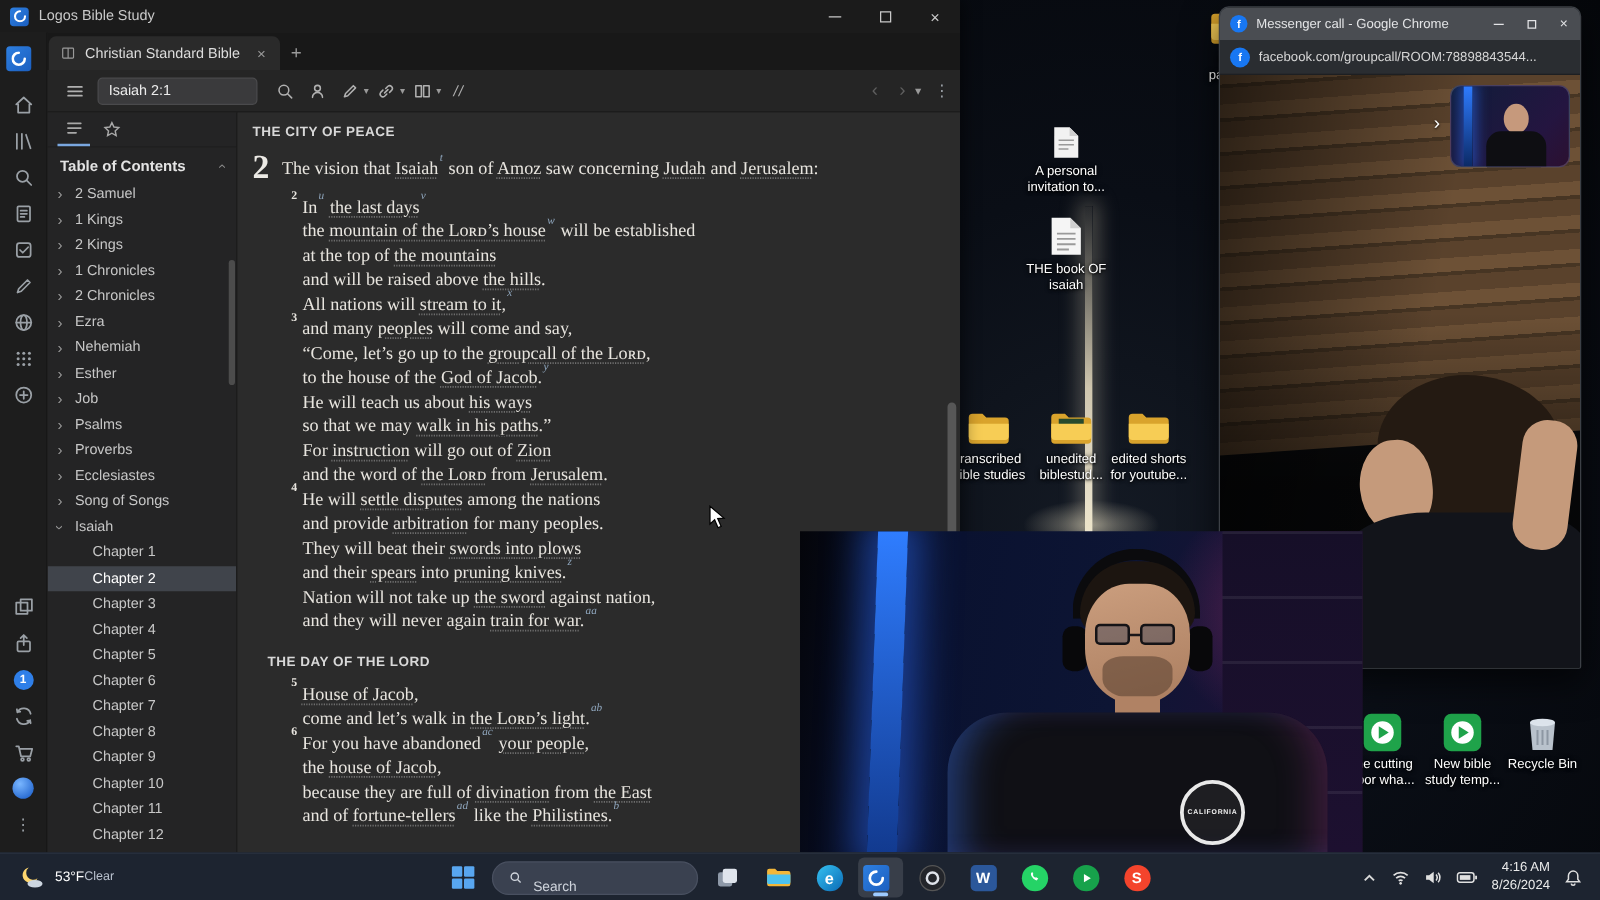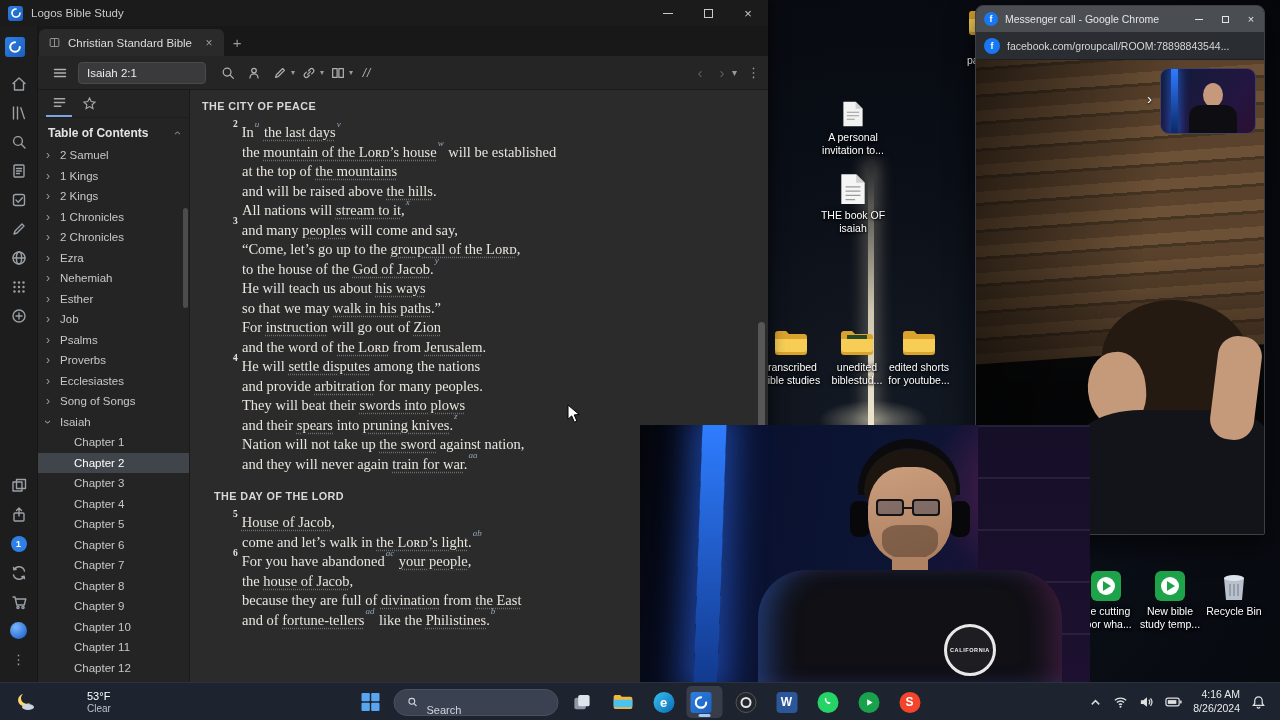--- a/index.html
+++ b/index.html
@@ -151,21 +151,21 @@
   .wc-torso{position:absolute;left:118px;bottom:0;width:304px;height:112px;background:#101015;
     border-radius:48px 48px 0 0;box-shadow:inset 26px 0 30px -14px rgba(60,120,255,.4),inset -26px 0 30px -16px rgba(170,60,160,.3);}
   .wc-emblem{position:absolute;left:186px;bottom:6px;width:52px;height:52px;border:3px solid #e9e9e9;border-radius:50%;
     display:flex;align-items:center;justify-content:center;background:rgba(255,255,255,.06);}
   .wc-emblem span{font-size:5.5px;letter-spacing:.6px;color:#f0f0f0;font-weight:bold;}
 
   
   .taskbar{position:absolute;left:0;top:682px;width:1280px;height:38px;background:#1d2430;
     border-top:1px solid #2a3240;display:flex;align-items:center;}
   .weather{position:absolute;left:0;top:0;height:38px;display:flex;align-items:center;gap:8px;padding:0 14px;}
-  .weather-txt{display:flex;flex-direction:column;line-height:1.15;margin-left:43px;}
+  .weather-txt{display:flex;flex-direction:row;line-height:1.15;}
   .w-temp{font-size:11px;color:#fff;}
   .w-desc{font-size:10px;color:#b9c1cd;}
   .tb-center{position:absolute;left:50%;top:0;height:38px;transform:translateX(-50%);display:flex;align-items:center;gap:5px;}
   .tb-ic{width:36px;height:32px;border-radius:5px;display:flex;align-items:center;justify-content:center;position:relative;}
   .tb-ic.active{background:rgba(255,255,255,.12);}
   .tb-ic.active::after{content:"";position:absolute;bottom:1px;left:50%;transform:translateX(-50%);
     width:12px;height:3px;border-radius:2px;background:#9ecbff;}
   .search-pill{width:165px;height:27px;border-radius:14px;background:#3a4150;border:1px solid #495060;
     display:flex;align-items:center;gap:8px;padding:0 12px;}
   .search-pill span{font-size:11px;color:#cfd4dc;margin-top:16px;}
@@ -566,20 +566,21 @@
                 </div>
                 <div class="toc-row chapter">
                   <span>Chapter 12</span>
                 </div>
               </div>
             <div class="side-scroll"></div>
           </div>
 
           <div class="content">
             <div class="section-head">THE CITY OF PEACE</div>
+            <p class="bible intro-para"><span class="dropnum">2</span><span>The vision that <span class="term">Isaiah</span><sup class="fn">t</sup> son of <span class="term">Amoz</span> saw concerning <span class="term">Judah</span> and <span class="term">Jerusalem</span>:</span></p>
             <div class="bible poem">
                 <div class="pline"><sup class="vnum">2</sup>In<sup class="fn">u</sup> <span class="term">the last days</span><sup class="fn">v</sup></div>
                 <div class="pline">the <span class="term">mountain of the Lᴏʀᴅ’s house</span><sup class="fn">w</sup> will be established</div>
                 <div class="pline">at the top of <span class="term">the mountains</span></div>
                 <div class="pline">and will be raised above <span class="term">the hills</span>.</div>
                 <div class="pline">All nations will <span class="term">stream to it</span>,<sup class="fn">x</sup></div>
                 <div class="pline"><sup class="vnum">3</sup>and many <span class="term">peoples</span> will come and say,</div>
                 <div class="pline">“Come, let’s go up to the <span class="term">groupcall of the Lᴏʀᴅ</span>,</div>
                 <div class="pline">to the house of the <span class="term">God of Jacob</span>.<sup class="fn">y</sup></div>
                 <div class="pline">He will teach us about <span class="term">his ways</span></div>

